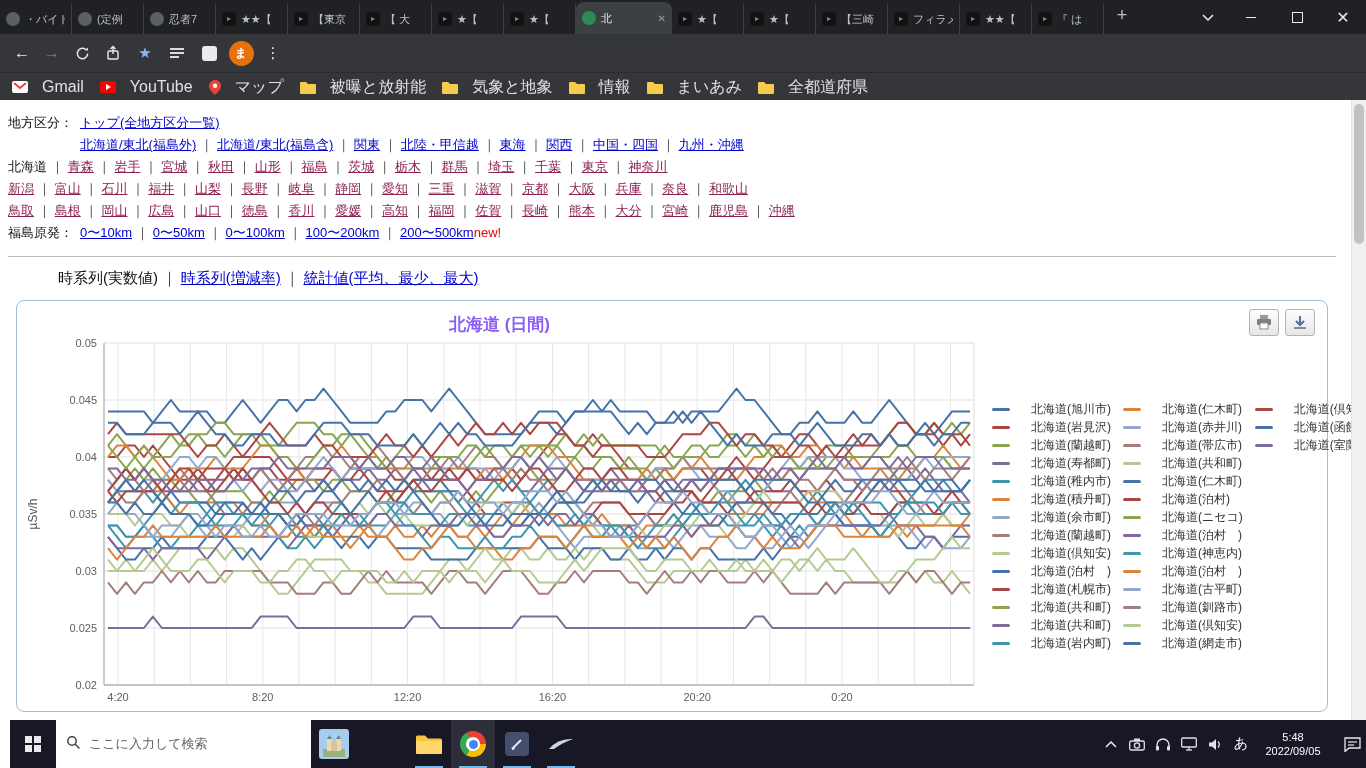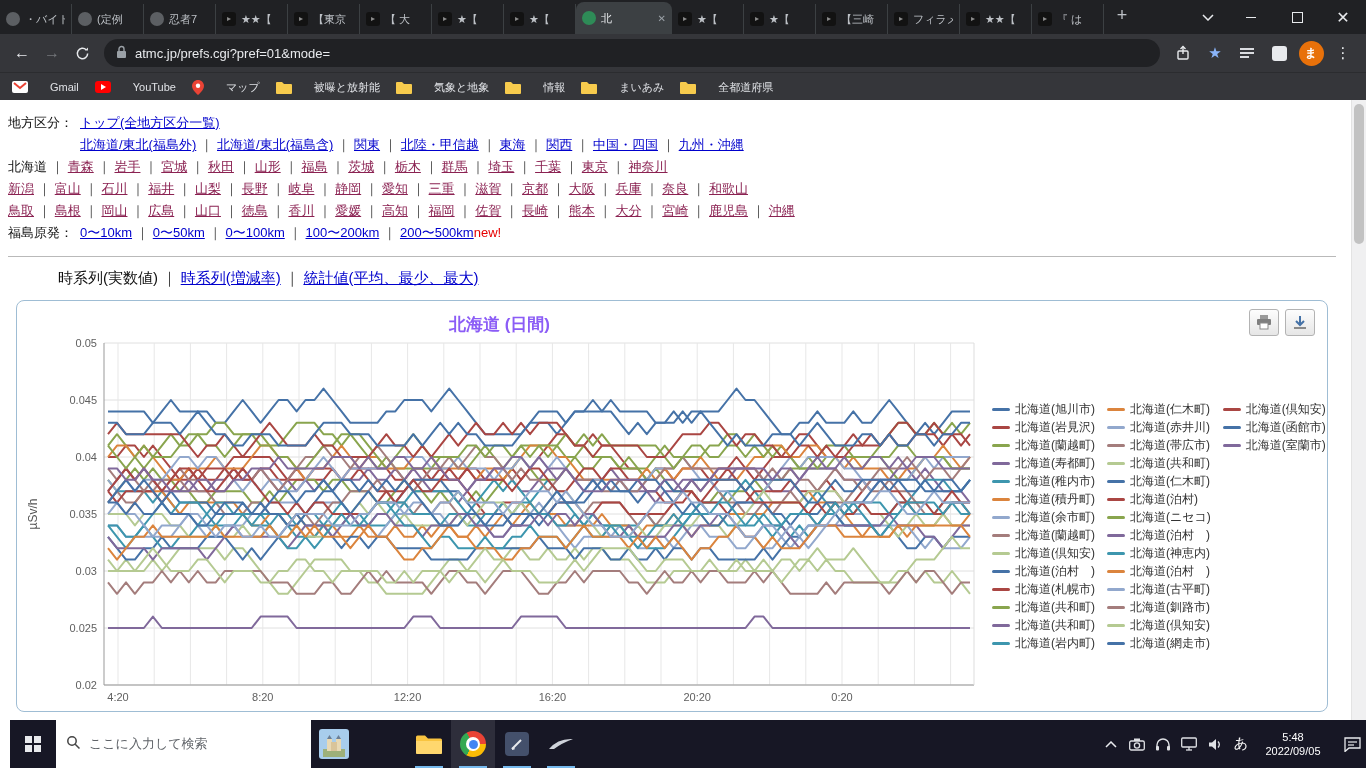--- a/index.html
+++ b/index.html
@@ -33,21 +33,21 @@
           gap:8px;padding:0 12px;margin:0 6px;color:#e8eaed;font-size:13px;}
   .tic{width:30px;height:28px;display:flex;align-items:center;justify-content:center;}
   #star{color:#8ab4f8;font-size:15px;}
   #extsq{width:15px;height:15px;background:#e8eaed;border-radius:3px;display:block;}
   #avatar{width:25px;height:25px;border-radius:50%;background:#e8710a;color:#fff;font-size:12px;
           display:flex;align-items:center;justify-content:center;font-weight:bold;}
   #menu3{color:#e8eaed;font-size:15px;}
   
   #bookmarksbar{height:28px;background:#35363a;display:flex;align-items:center;gap:16px;padding:0 12px;
                 border-top:1px solid #2b2c2f;}
-  .bm{display:flex;align-items:center;gap:22px;color:#dfe1e5;font-size:11px;white-space:nowrap;}
+  .bm{display:flex;align-items:center;gap:14px;color:#dfe1e5;font-size:16px;white-space:nowrap;}
   .bmi{display:flex;align-items:center;}
   
   #page{position:absolute;top:100px;bottom:48px;left:0;right:0;background:#fff;overflow:hidden;}
   #content{padding:12px 30px 0 8px;}
   .navrow{display:flex;font-size:13px;line-height:22px;color:#111;}
   .navlabel{width:72px;flex-shrink:0;}
   .lk{color:#0000cc;text-decoration:underline;cursor:pointer;}
   .vlk{color:#8b2252;text-decoration:underline;cursor:pointer;}
   .pl{color:#111;}
   .nw{color:#e60000;margin-left:0;}
@@ -58,21 +58,21 @@
   #chartpanel{position:relative;margin:2px 8px 0 8px;height:410px;border:1px solid #9fbdd4;
               border-radius:8px;background:#fff;}
   #charttitle{position:absolute;top:12px;left:0;width:965px;text-align:center;font-size:17px;
               font-weight:bold;color:#8b5cf6;}
   #chartbtns{position:absolute;top:8px;right:12px;display:flex;gap:6px;}
   .cbtn{width:28px;height:25px;border:1px solid #b3b3b3;border-radius:3px;
         background:linear-gradient(#fdfdfd,#e6e6e6);display:flex;align-items:center;justify-content:center;}
   #chartsvg{position:absolute;left:4px;top:32px;}
   #legend{position:absolute;left:975px;top:102px;display:flex;gap:12px;}
   .legcol{display:flex;flex-direction:column;gap:5px;}
-  .legitem{display:flex;align-items:center;gap:5px;font-size:12px;color:#333;white-space:nowrap;height:13px;}
+  .legitem{display:flex;align-items:center;gap:21px;font-size:12px;color:#333;white-space:nowrap;height:13px;}
   .sw{width:18px;height:3px;border-radius:2px;flex-shrink:0;}
   
   #pagescroll{position:absolute;right:0;top:0;bottom:0;width:14px;background:#f0f0f1;border-left:1px solid #e3e3e3;}
   #pagescroll-thumb{position:absolute;top:4px;left:2px;width:10px;height:140px;background:#c2c2c2;border-radius:5px;}
   
   #taskbar{position:absolute;left:0;bottom:0;width:100%;height:48px;background:#171725;
            display:flex;align-items:stretch;margin-left:10px;}
   .tbbtn{width:46px;display:flex;align-items:center;justify-content:center;}
   #winlogo{display:grid;grid-template-columns:7px 7px;grid-template-rows:7px 7px;gap:1.5px;}
   #winlogo span{background:#e8eaed;display:block;}
@@ -178,29 +178,20 @@
 </div>
 
 <div id="toolbar">
   <div class="navbtn">←</div>
   <div class="navbtn dim">→</div>
   <div class="navbtn">
     <svg width="15" height="15" viewBox="0 0 16 16">
         <path d="M13.5 8a5.5 5.5 0 1 1-1.6-3.9" fill="none" stroke="#e8eaed" stroke-width="1.6"></path>
         <path d="M13.8 1.5v3.2h-3.2z" fill="#e8eaed"></path>
       </svg>
-  </div>
-  <div id="urlbox">
-    <span>
-      <svg width="11" height="14" viewBox="0 0 11 14">
-          <rect x="1" y="6" width="9" height="7" rx="1" fill="#9aa0a6"></rect>
-          <path d="M3 6V4a2.5 2.5 0 0 1 5 0v2" fill="none" stroke="#9aa0a6" stroke-width="1.4"></path>
-        </svg>
-    </span>
-    <span>atmc.jp/prefs.cgi?pref=01&amp;mode=</span>
   </div>
   <div class="tic">
     <svg width="14" height="16" viewBox="0 0 14 16">
         <rect x="2" y="6" width="10" height="8" rx="1" fill="none" stroke="#e8eaed" stroke-width="1.4"></rect>
         <line x1="7" y1="1.5" x2="7" y2="9" stroke="#e8eaed" stroke-width="1.4"></line>
         <polyline points="4.5,4 7,1.5 9.5,4" fill="none" stroke="#e8eaed" stroke-width="1.4"></polyline>
       </svg>
   </div>
   <div class="tic" id="star">★</div>
   <div class="tic">

